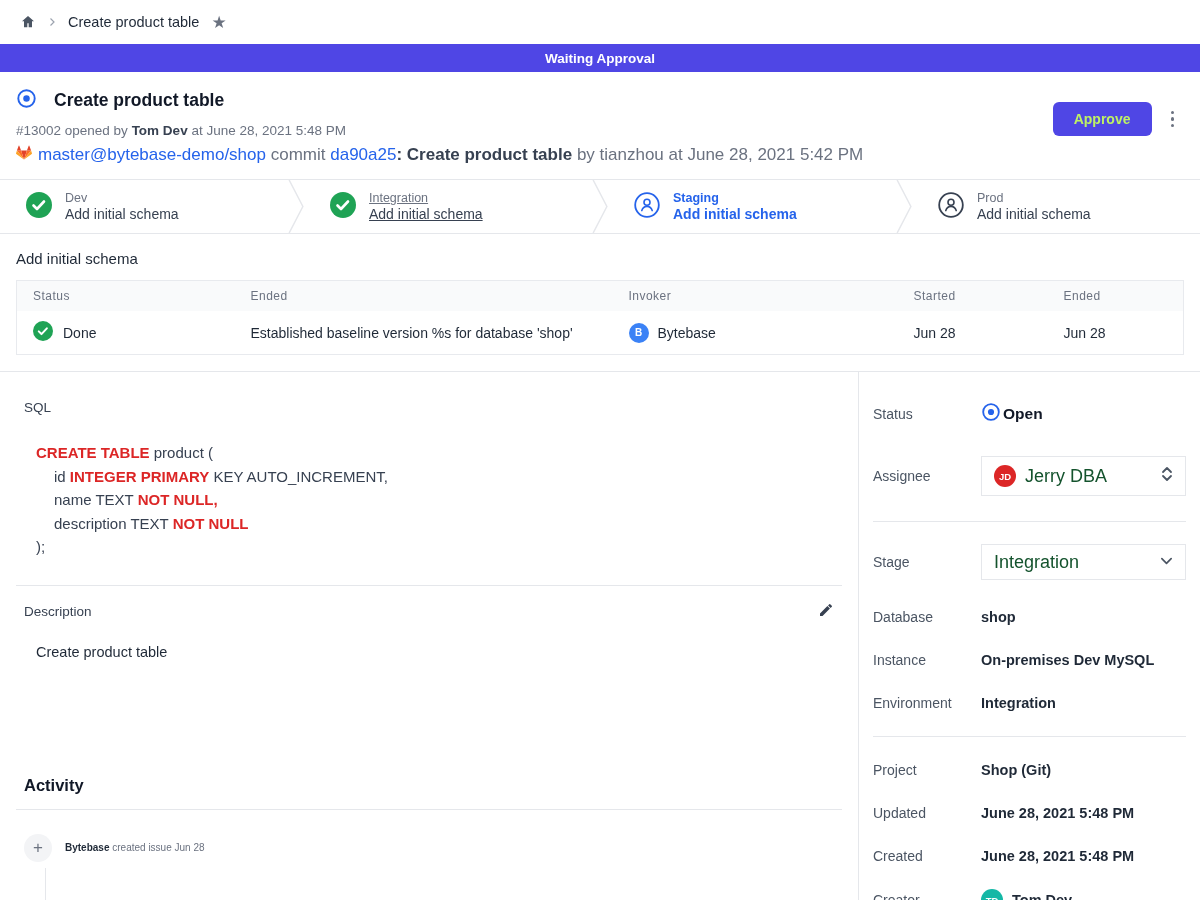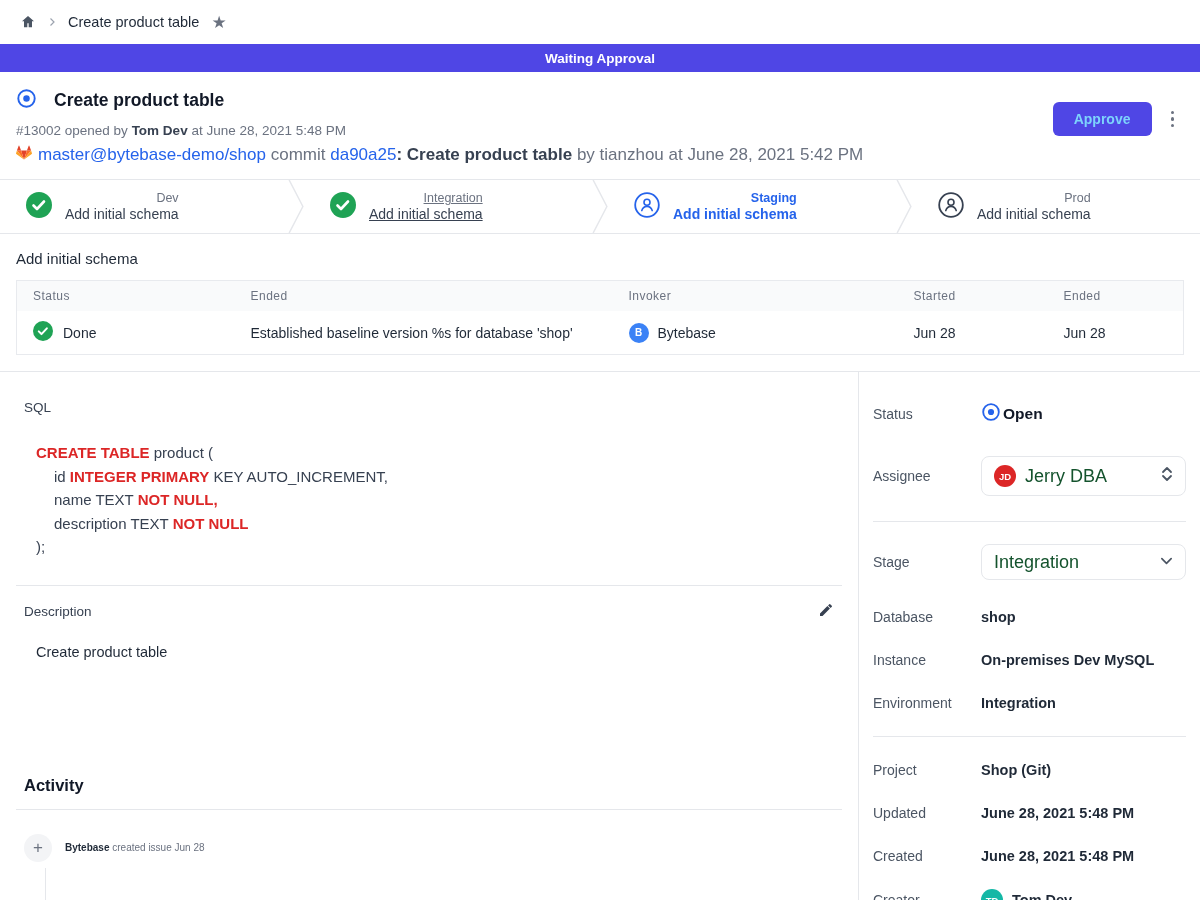--- a/index.html
+++ b/index.html
@@ -20,28 +20,28 @@
   
   .header { position:relative; padding:16px 16px 14px 16px; flex:none; }
   .title-row { display:flex; align-items:center; gap:17px; }
   .issue-title { font-size:17.5px; font-weight:700; color:#111827; }
   .meta-line { margin-top:10px; font-size:13.5px; color:#6b7280; }
   .meta-line b { color:#374151; font-weight:600; }
   .commit-line { margin-top:7px; font-size:17px; color:#6b7280; display:flex; align-items:center; gap:6px; }
   .commit-line a { color:var(--link,#2563eb); text-decoration:none; cursor:pointer; }
   .commit-line .msg { color:#374151; font-weight:600; }
   .hdr-controls { position:absolute; right:22px; top:30px; display:flex; align-items:center; gap:15px; }
-  .btn-approve { background:var(--accent,#4f46e5); color:#7dd3fc; border:none; border-radius:6px;
+  .btn-approve { background:var(--accent,#4f46e5); color:#bef264; border:none; border-radius:6px;
     font-size:14px; font-weight:600; padding:9px 21px; cursor:pointer; font-family:inherit; }
   .kebab { display:flex; flex-direction:column; gap:3px; padding:4px; cursor:pointer; }
   .kebab i { width:3.5px; height:3.5px; border-radius:50%; background:#6b7280; }
 
   
   .pipeline { flex:none; height:55px; border-top:1px solid #e5e7eb; border-bottom:1px solid #e5e7eb;
-    display:flex; align-items:stretch;text-align:right; }
+    display:flex; align-items:stretch; }
   .stage { flex:1; display:flex; align-items:center; gap:13px; padding-left:26px; cursor:pointer; }
   .stage .txt { display:flex; flex-direction:column; gap:1px; }
   .stage .env { font-size:12.5px; color:#6b7280; }
   .stage .task { font-size:14px; color:#374151; }
   .stage.linked .env, .stage.linked .task { text-decoration:underline; }
   .stage.active .env, .stage.active .task { color:var(--link,#2563eb); font-weight:700; text-decoration:none; }
   .sep svg { display:block; height:100%; }
 
   
   .task-section { flex:none; padding:16px; }
@@ -81,21 +81,21 @@
   .activity-text { font-size:10px; color:#6b7280; }
   .activity-text b { color:#1f2937; font-weight:700; }
   .timeline { position:absolute; left:21px; top:34px; width:1px; height:40px; background:#e5e7eb; }
 
   
   .side-row { display:flex; align-items:center; margin-top:26px; }
   .side-row .lab { width:108px; flex:none; font-size:14px; color:#4b5563; }
   .side-row .val { font-size:14.5px; font-weight:600; color:#1f2937; display:flex; align-items:center; gap:9px; }
   .side-row.tight { margin-top:22px; }
   .side-divider { border:none; border-top:1px solid #e5e7eb; margin-top:25px; }
-  .selectbox { flex:1; border:1px solid #e5e7eb; border-radius:8px; background:#fff; height:40px;
+  .selectbox { flex:1; border:1px solid #e5e7eb; border-radius:0; background:#fff; height:40px;
     display:flex; align-items:center; gap:9px; padding:0 12px; cursor:pointer; }
   .selectbox .sel-text { font-size:18px; color:#14532d; flex:1; }
   .selectbox.short { height:36px; }
   .status-val { font-size:15.5px; font-weight:600; color:#111827; display:flex; align-items:center; gap:2px; }
 </style>
 </head>
 <body>
 
 <div class="page">
 

